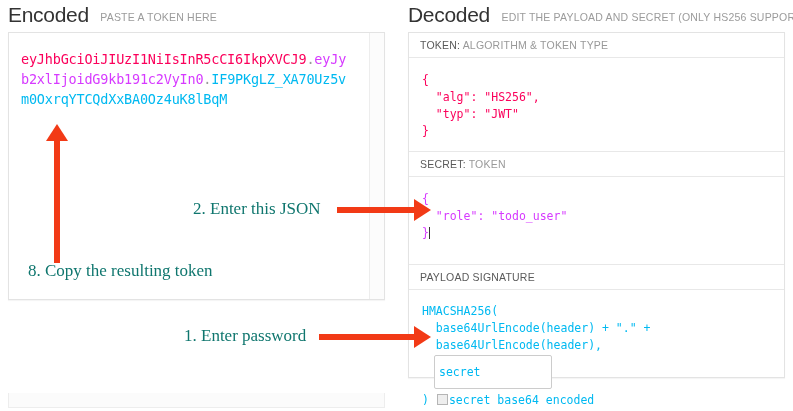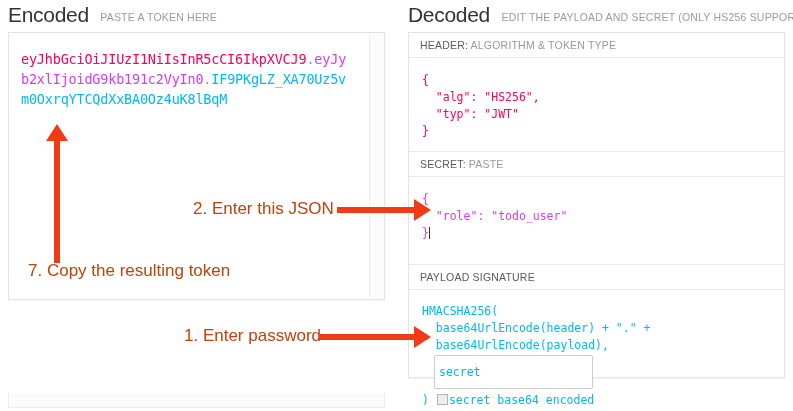--- a/index.html
+++ b/index.html
@@ -111,21 +111,21 @@
   .caret {
     display: inline-block;
     width: 1px;
     height: 12px;
     background: #333;
     vertical-align: -2px;
     margin-left: 0px;
   }
   #secret-input {
     display: block;
-    width: 159px;
+    width: 118px;
     height: 19px;
     margin: 1px 0 3px 12px;
     padding: 16px 4px;
     font-family: "DejaVu Sans Mono", "Liberation Mono", monospace;
     font-size: 11.5px;
     color: #00b9f1;
     border: 1px solid #cccccc;
     border-radius: 2px;
     box-sizing: border-box;
     background: #fff;
@@ -136,23 +136,23 @@
     width: 9px; height: 9px;
     border: 1px solid #b5b5b5;
     background: #eeeeee;
     vertical-align: -1px;
     margin: 0 1px 0 1px;
   }
 
   
   .anno-text {
     position: absolute;
-    color: #c2410c;
+    color: #0f766e;
     font-size: 17px;
-    font-family: Liberation Sans, sans-serif;
+    font-family: Liberation Serif, serif;
     white-space: nowrap;
   }
   .arrow-h {
     position: absolute;
     height: 6px;
     background: #f23a16;
   }
   .arrow-h-head {
     position: absolute;
     width: 0; height: 0;
@@ -189,42 +189,42 @@
 </div>
 <div id="encoded-hscroll"></div>
 
 <div class="col-title" style="left:408px; top:3px;">
   <span class="big">Decoded</span>
   <span class="sub">EDIT THE PAYLOAD AND SECRET (ONLY HS256 SUPPORTED)</span>
 </div>
 
 <div id="decoded-panel">
 
-  <div class="section-label"><span class="strong">HEADER:</span><span> ALGORITHM &amp; TOKEN TYPE</span></div>
+  <div class="section-label"><span class="strong">TOKEN:</span><span> ALGORITHM &amp; TOKEN TYPE</span></div>
   <div class="section-body" id="header-body">{
   "alg": "HS256",
   "typ": "JWT"
 }</div>
 
-  <div class="section-label"><span class="strong">SECRET:</span><span> PASTE</span></div>
+  <div class="section-label"><span class="strong">SECRET:</span><span> TOKEN</span></div>
   <div class="section-body" id="payload-body"><span>{
   "role": "todo_user"
 }</span><span class="caret"></span></div>
 
   <div class="section-label"><span class="strong">PAYLOAD SIGNATURE</span></div>
   <div class="section-body" id="signature-body"><span>HMACSHA256(</span>
 <span>  base64UrlEncode(header) + "." +</span>
-<span>  base64UrlEncode(payload),</span>
+<span>  base64UrlEncode(header),</span>
 <input id="secret-input" type="text" value="secret" style=""><span>)</span> <span class="sig-checkbox"></span><span>secret base64 encoded</span></div>
 
 </div>
 
 <div class="anno-text" style="left:184px; top:326px;">1. Enter password</div>
 <div class="arrow-h" style="left:319px; top:334px; width:97px;"></div>
 <div class="arrow-h-head" style="left:414px; top:326px;"></div>
 
 <div class="anno-text" style="left:193px; top:199px;">2. Enter this JSON</div>
 <div class="arrow-h" style="left:337px; top:207px; width:79px;"></div>
 <div class="arrow-h-head" style="left:414px; top:199px;"></div>
 
-<div class="anno-text" style="left:28px; top:261px;">7. Copy the resulting token</div>
+<div class="anno-text" style="left:28px; top:261px;">8. Copy the resulting token</div>
 <div class="arrow-v" style="left:54px; top:141px; height:122px;"></div>
 <div class="arrow-v-head" style="left:46px; top:124px;"></div>
 
 </body></html>

